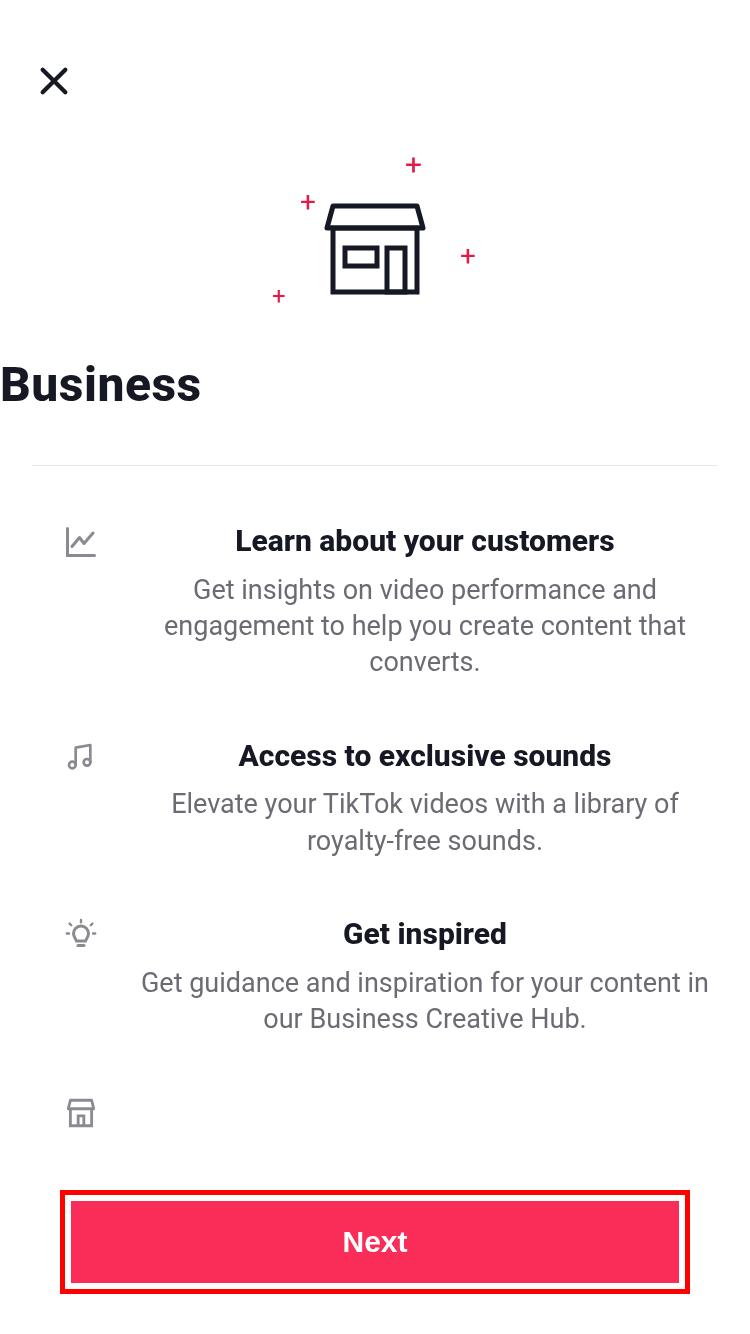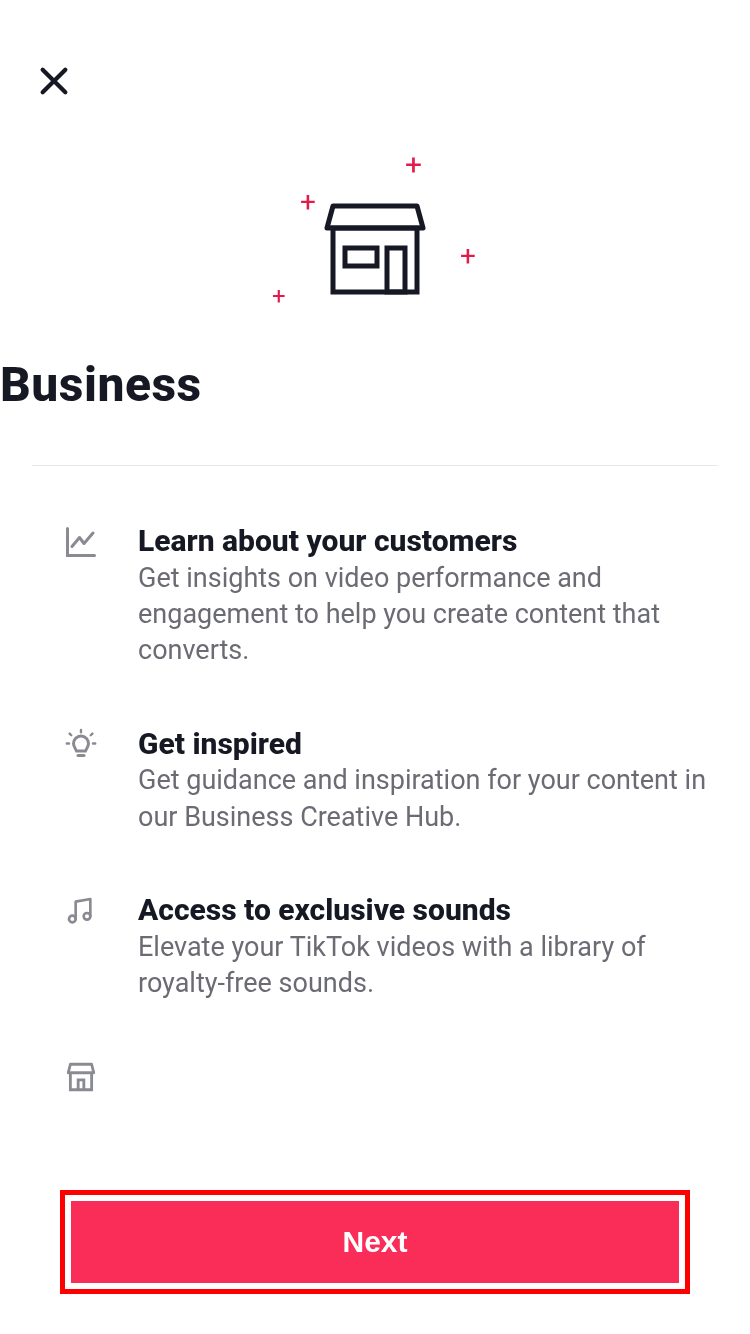--- a/index.html
+++ b/index.html
@@ -8,26 +8,26 @@
   .close-btn { position: absolute; top: 62px; left: 34px; width: 40px; height: 40px; background: none; border: none; cursor: pointer; padding: 0; }
   .illus-wrap { position: relative; width: 100%; margin-top: 150px; height: 170px; }
   .plus { position: absolute; color: #e41b4a; font-size: 28px; font-weight: 400; line-height: 1; }
   .plus.p1 { top: 0px; left: 405px; font-size: 30px; }
   .plus.p2 { top: 38px; left: 300px; font-size: 28px; }
   .plus.p3 { top: 92px; left: 460px; font-size: 28px; }
   .plus.p4 { top: 134px; left: 272px; font-size: 24px; }
   .store-icon { position: absolute; left: 50%; transform: translateX(-50%); top: 50px; }
   .title { text-align: left; font-size: 48px; font-weight: 800; color: #161823; margin-top: 36px; letter-spacing: 0.5px; }
   .divider { border: none; border-top: 1px solid #e8e8e8; margin: 52px 32px 0 32px; }
-  .features { padding: 56px 38px 0 62px; }
+  .features { padding: 56px 38px 0 62px; text-align: center; }
   .feature { display: flex; gap: 38px; margin-bottom: 56px; }
   .feature-icon { flex: 0 0 38px; width: 38px; display: flex; justify-content: center; padding-top: 2px; }
   .feature-body { flex: 1; }
   .feature-title { font-size: 30px; font-weight: 800; color: #161823; line-height: 1.25; }
-  .feature-desc { font-size: 27px; color: #6b6b74; line-height: 1.35; }
+  .feature-desc { font-size: 27px; color: #6b6b74; line-height: 1.35; margin-top: 12px; }
   .next-wrap { position: absolute; left: 60px; right: 60px; bottom: 40px; border: 5px solid #ff0000; padding: 6px; }
   .next-btn { width: 100%; background: #fa2c58; color: #fff; border: none; font-size: 30px; font-weight: 600; padding: 24px 4px; cursor: pointer; }
 </style>
 </head>
 <body>
 
 <div class="screen">
 
   <button class="close-btn">
     <svg width="34" height="34" viewBox="0 0 24 24">
@@ -62,43 +62,43 @@
           </svg>
       </div>
       <div class="feature-body">
         <div class="feature-title">Learn about your customers</div>
         <div class="feature-desc">Get insights on video performance and engagement to help you create content that converts.</div>
       </div>
     </div>
 
     <div class="feature">
       <div class="feature-icon">
+        <svg width="32" height="36" viewBox="0 0 24 24">
+            <path d="M8 18 V5 L19 3 V16" stroke="#8a8a92" stroke-width="2" fill="none" stroke-linecap="round" stroke-linejoin="round"></path>
+            <circle cx="5.5" cy="18" r="2.5" stroke="#8a8a92" stroke-width="2" fill="none"></circle>
+            <circle cx="16.5" cy="16" r="2.5" stroke="#8a8a92" stroke-width="2" fill="none"></circle>
+          </svg>
+      </div>
+      <div class="feature-body">
+        <div class="feature-title">Access to exclusive sounds</div>
+        <div class="feature-desc">Elevate your TikTok videos with a library of royalty-free sounds.</div>
+      </div>
+    </div>
+
+    <div class="feature">
+      <div class="feature-icon">
         <svg width="36" height="36" viewBox="0 0 24 24">
           <path d="M12 6 A5 5 0 0 1 17 11 C17 13 15.7 14.3 15 16 H9 C8.3 14.3 7 13 7 11 A5 5 0 0 1 12 6 Z" stroke="#8a8a92" stroke-width="2" fill="none"></path>
           <path d="M10 19 H14" stroke="#8a8a92" stroke-width="2" stroke-linecap="round"></path>
           <path d="M12 2 V3.5 M4 11 H2.5 M21.5 11 H20 M5.5 5.5 L4.4 4.4 M18.5 5.5 L19.6 4.4" stroke="#8a8a92" stroke-width="1.6" stroke-linecap="round"></path>
         </svg>
       </div>
       <div class="feature-body">
         <div class="feature-title">Get inspired</div>
         <div class="feature-desc">Get guidance and inspiration for your content in our Business Creative Hub.</div>
-      </div>
-    </div>
-
-    <div class="feature">
-      <div class="feature-icon">
-        <svg width="32" height="36" viewBox="0 0 24 24">
-            <path d="M8 18 V5 L19 3 V16" stroke="#8a8a92" stroke-width="2" fill="none" stroke-linecap="round" stroke-linejoin="round"></path>
-            <circle cx="5.5" cy="18" r="2.5" stroke="#8a8a92" stroke-width="2" fill="none"></circle>
-            <circle cx="16.5" cy="16" r="2.5" stroke="#8a8a92" stroke-width="2" fill="none"></circle>
-          </svg>
-      </div>
-      <div class="feature-body">
-        <div class="feature-title">Access to exclusive sounds</div>
-        <div class="feature-desc">Elevate your TikTok videos with a library of royalty-free sounds.</div>
       </div>
     </div>
 
     <div class="feature">
       <div class="feature-icon">
         <svg width="34" height="34" viewBox="0 0 24 24">
           <path d="M3 9 L4.5 3 H19.5 L21 9 Z" stroke="#8a8a92" stroke-width="2" fill="none" stroke-linejoin="round"></path>
           <path d="M4.5 9 V21 H19.5 V9" stroke="#8a8a92" stroke-width="2" fill="none"></path>
           <path d="M10 21 V14 H14 V21" stroke="#8a8a92" stroke-width="2" fill="none"></path>
         </svg>

